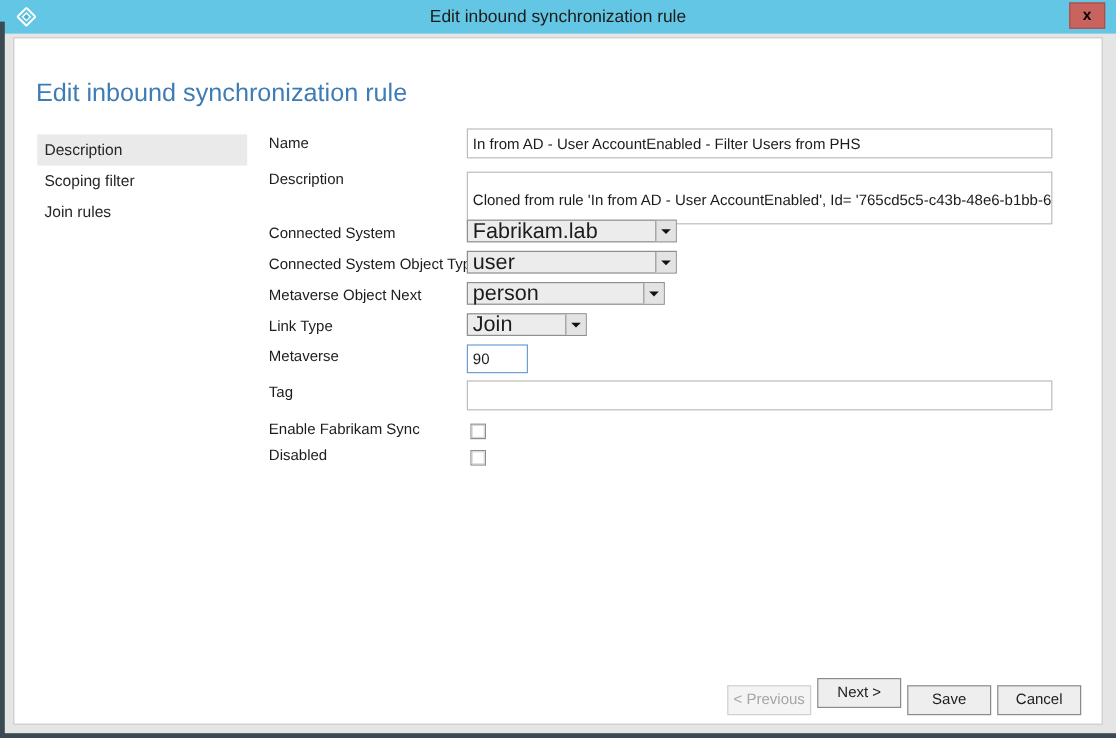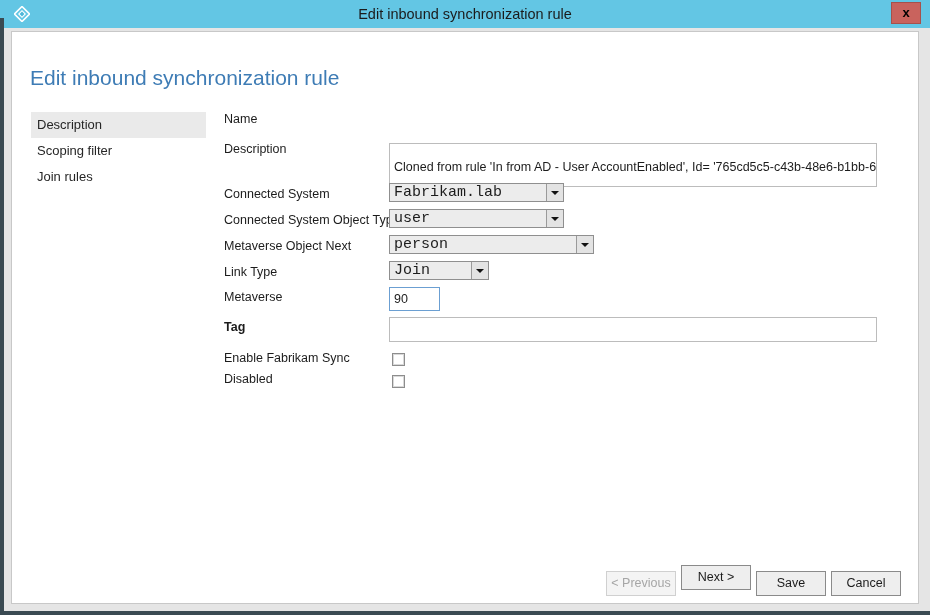--- a/index.html
+++ b/index.html
@@ -188,23 +188,23 @@
     border: 1px solid #8f8f8f;
     box-sizing: border-box;
     cursor: pointer;
   }
   .combo .combo-value {
     position: absolute;
     left: 4px;
     top: 0;
     height: 17px;
     line-height: 17px;
-    font-size: 15px;
-    color: #1c1c1c;
-    font-family: Liberation Mono, monospace;
+    font-size: 18px;
+    color: #1c1c1c;
+    font-family: Liberation Sans, sans-serif;
     white-space: nowrap;
   }
   .combo .combo-arrow-box {
     position: absolute;
     right: 0;
     top: 0;
     width: 17px;
     height: 17px;
     background: #e3e3e3;
     border-left: 1px solid #9a9a9a;
@@ -293,20 +293,21 @@
         <span>Scoping filter</span>
       </div>
       <div class="sidebar-item">
         <span>Join rules</span>
       </div>
     </div>
 
     <div class="form">
 
       <div class="field-label" style="left:212px; top:80px;">Name</div>
+      <input class="txtinput" type="text" style="left: 377px; top: 75px; width: 488px; height: 25px;" value="In from AD - User AccountEnabled - Filter Users from PHS">
 
       <div class="field-label" style="left:212px; top:110px;">Description</div>
       <textarea class="txtarea" style="left: 377px; top: 111px; width: 488px; height: 44px; padding-top: 16px;">Cloned from rule 'In from AD - User AccountEnabled', Id= '765cd5c5-c43b-48e6-b1bb-6822e73b1d14', A</textarea>
 
       <div class="field-label" style="left:212px; top:155px;">Connected System</div>
       <div class="combo" style="left:377px; top:151px; width:175px;">
         <span class="combo-value">Fabrikam.lab</span>
         <span class="combo-arrow-box">
           <span class="combo-arrow"></span>
         </span>
@@ -314,39 +315,39 @@
 
       <div class="field-label" style="left:212px; top:181px;">Connected System Object Type</div>
       <div class="combo" style="left:377px; top:177px; width:175px;">
         <span class="combo-value">user</span>
         <span class="combo-arrow-box">
           <span class="combo-arrow"></span>
         </span>
       </div>
 
       <div class="field-label" style="left:212px; top:207px;">Metaverse Object Next</div>
-      <div class="combo" style="left:377px; top:203px; width:205px;text-align:center;">
+      <div class="combo" style="left:377px; top:203px; width:165px;text-align:center;">
         <span class="combo-value">person</span>
         <span class="combo-arrow-box">
           <span class="combo-arrow"></span>
         </span>
       </div>
 
       <div class="field-label" style="left:212px; top:233px;">Link Type</div>
       <div class="combo" style="left:377px; top:229px; width:100px;">
         <span class="combo-value">Join</span>
         <span class="combo-arrow-box">
           <span class="combo-arrow"></span>
         </span>
       </div>
 
       <div class="field-label" style="left:212px; top:258px;">Metaverse</div>
       <input class="txtinput focused" type="text" style="left: 377px; top: 255px; width: 51px; height: 24px;" value="90">
 
-      <div class="field-label" style="left:212px; top:288px;font-weight:bold;">Tag</div>
+      <div class="field-label" style="left:212px; top:288px;">Tag</div>
       <input class="txtinput" type="text" style="left: 377px; top: 285px; width: 488px; height: 25px;" value="">
 
       <div class="field-label" style="left:212px; top:319px;">Enable Fabrikam Sync</div>
       <div class="chk" style="left:380px; top:321px;"></div>
 
       <div class="field-label" style="left:212px; top:340px;">Disabled</div>
       <div class="chk" style="left:380px; top:343px;"></div>
 
     </div>
 

